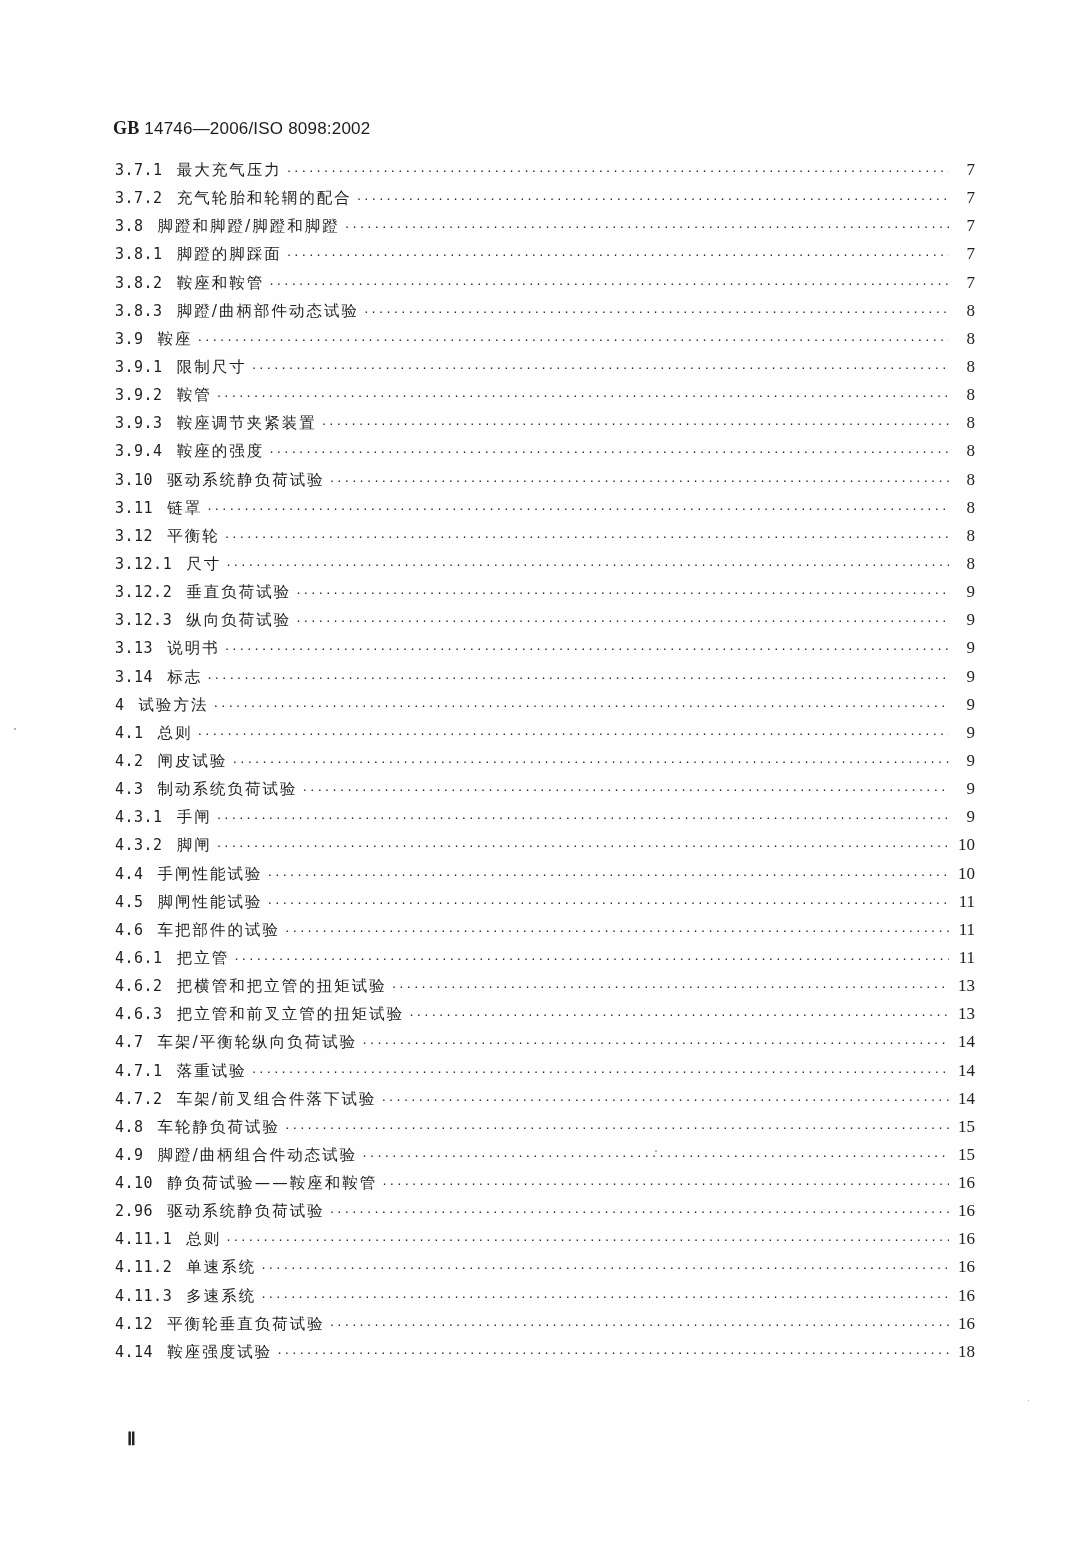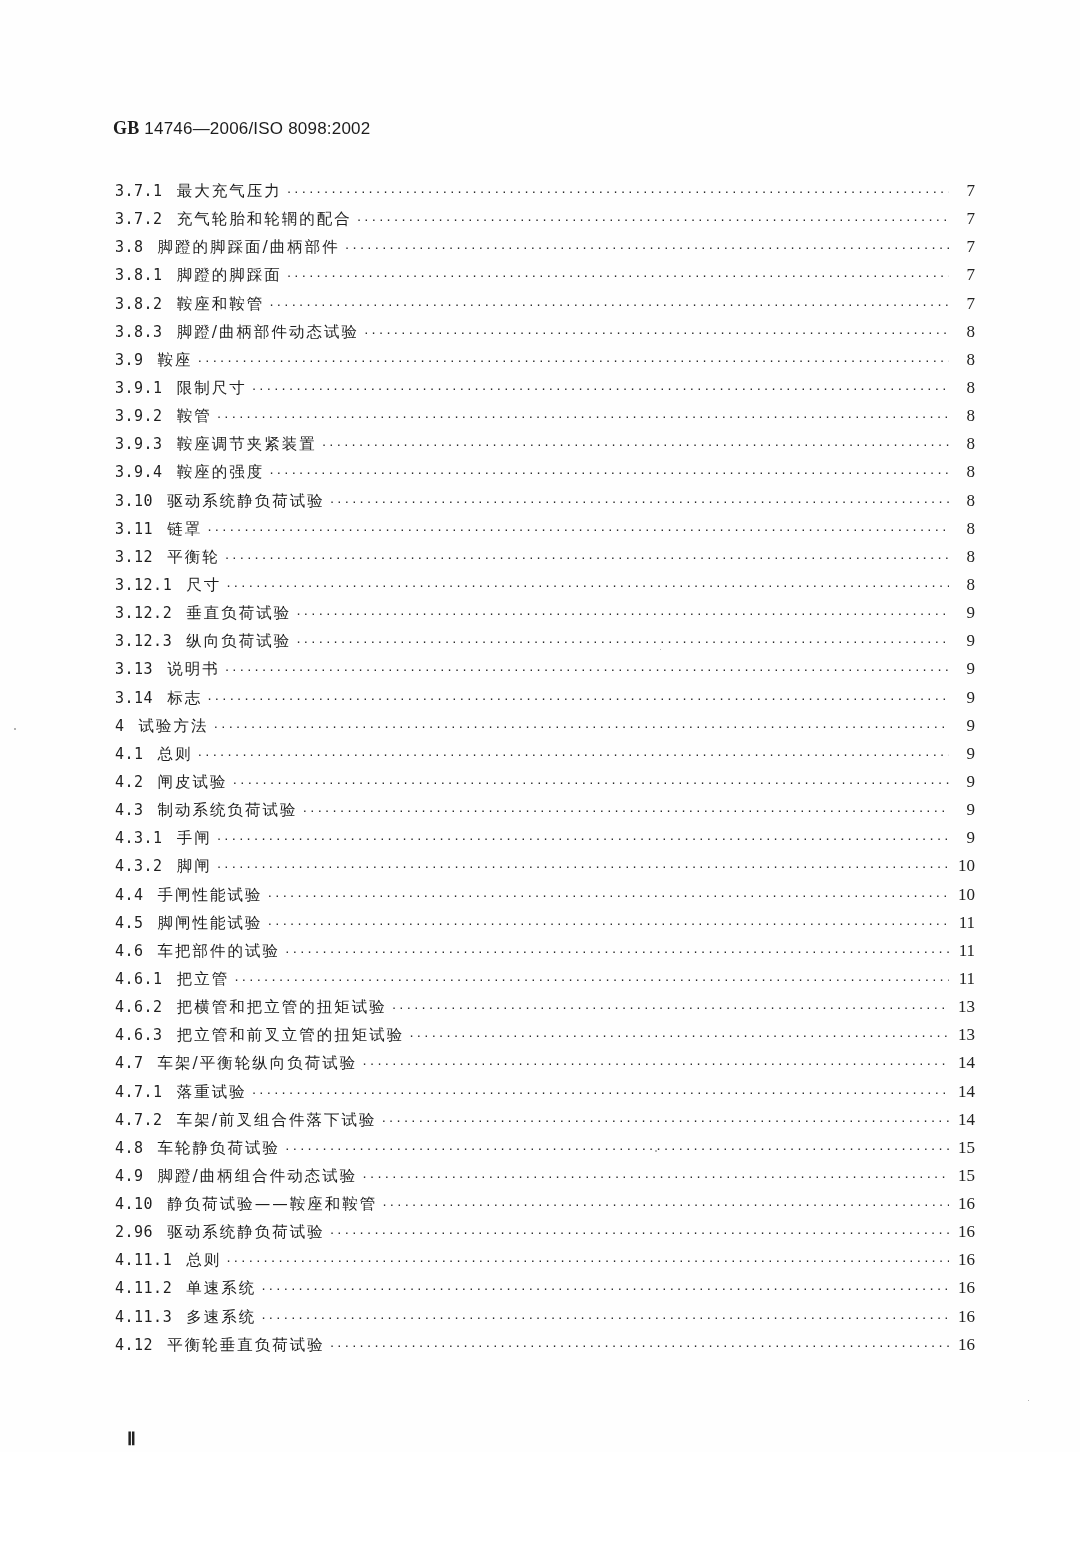--- a/index.html
+++ b/index.html
@@ -26,21 +26,21 @@
       top: 118px;
       font-family: "Liberation Sans", sans-serif;
       font-size: 17px;
       letter-spacing: 0.2px;
       color: #1c1c1c;
     }
     .header .gb { font-weight: bold; font-family: "Liberation Serif", serif; font-size: 18px; }
     .toc {
       position: absolute;
       left: 115px;
-      top: 181px;
+      top: 160px;
       width: 860px;
     }
     .toc-row {
       display: flex;
       align-items: baseline;
       height: 28.15px;
       font-family: "DejaVu Sans", sans-serif;
       font-size: 15.5px;
       white-space: nowrap;
       color: #1e1e1e;
@@ -111,21 +111,21 @@
         <span class="toc-page">7</span>
       </div>
       <div class="toc-row">
         <span class="toc-num">3.7.2</span>
         <span class="toc-title">充气轮胎和轮辋的配合</span>
         <span class="toc-dots"></span>
         <span class="toc-page">7</span>
       </div>
       <div class="toc-row">
         <span class="toc-num">3.8</span>
-        <span class="toc-title">脚蹬的脚踩面/曲柄部件</span>
+        <span class="toc-title">脚蹬和脚蹬/脚蹬和脚蹬</span>
         <span class="toc-dots"></span>
         <span class="toc-page">7</span>
       </div>
       <div class="toc-row">
         <span class="toc-num">3.8.1</span>
         <span class="toc-title">脚蹬的脚踩面</span>
         <span class="toc-dots"></span>
         <span class="toc-page">7</span>
       </div>
       <div class="toc-row">
@@ -348,20 +348,26 @@
         <span class="toc-num">4.11.3</span>
         <span class="toc-title">多速系统</span>
         <span class="toc-dots"></span>
         <span class="toc-page">16</span>
       </div>
       <div class="toc-row">
         <span class="toc-num">4.12</span>
         <span class="toc-title">平衡轮垂直负荷试验</span>
         <span class="toc-dots"></span>
         <span class="toc-page">16</span>
+      </div>
+      <div class="toc-row">
+        <span class="toc-num">4.14</span>
+        <span class="toc-title">鞍座强度试验</span>
+        <span class="toc-dots"></span>
+        <span class="toc-page">18</span>
       </div>
     </div>
 
   <div class="footer">Ⅱ</div>
 
   <div class="speck" style="left:14px; top:728px;"></div>
   <div class="speck" style="left:660px; top:649px; width:1px; height:1px;"></div>
   <div class="speck" style="left:655px; top:1150px;"></div>
   <div class="speck" style="left:1028px; top:1400px; width:1px; height:1px;"></div>
 </div>

